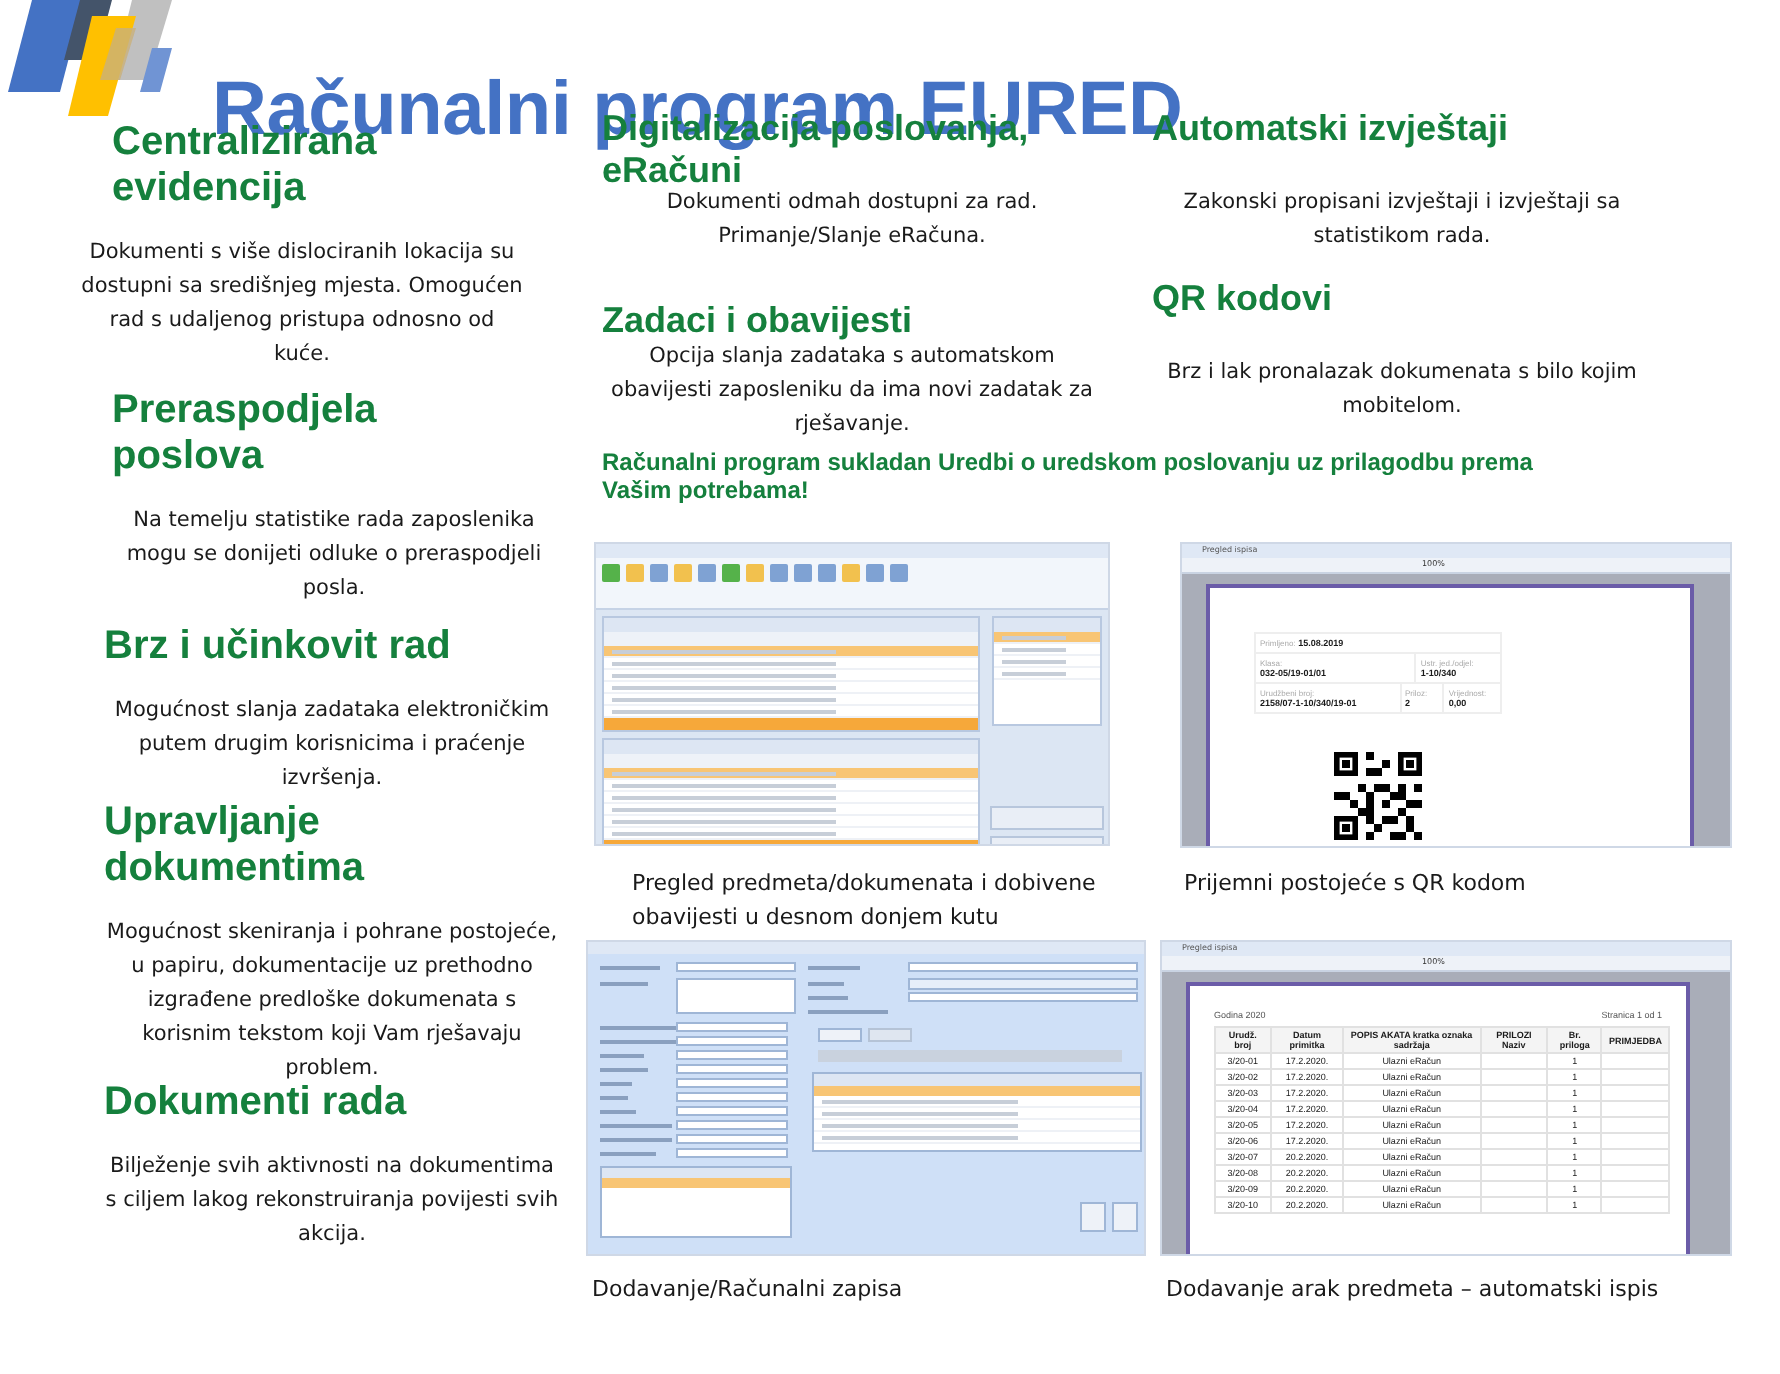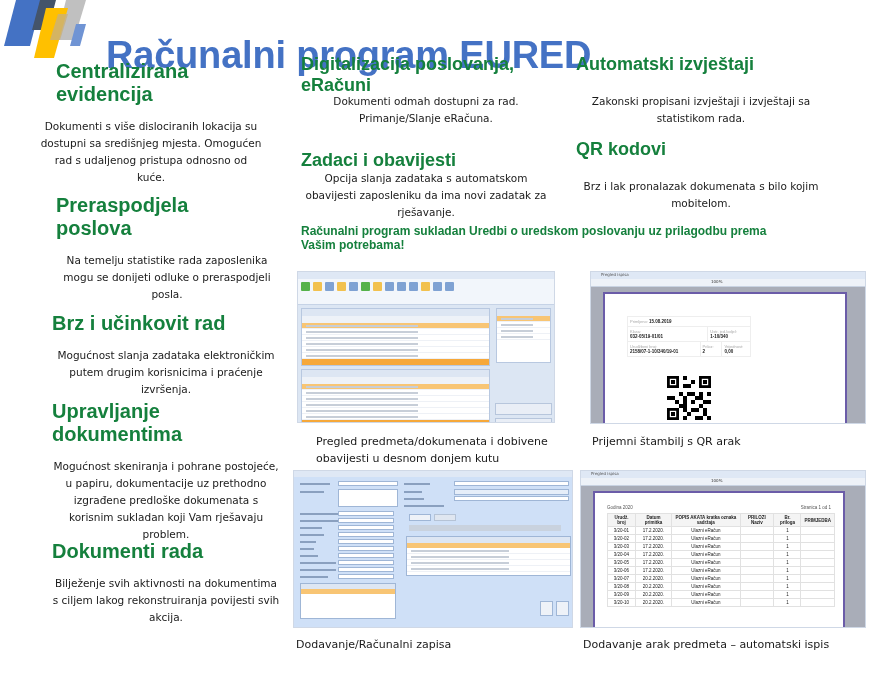--- a/index.html
+++ b/index.html
@@ -59,21 +59,21 @@
 <div class="h big" style="left:56px;top:60px;width:210px;">Centralizirana evidencija</div>
 <div class="p" style="left:40px;top:118px;width:222px;">Dokumenti s više dislociranih lokacija su dostupni sa središnjeg mjesta. Omogućen rad s udaljenog pristupa odnosno od kuće.</div>
 
 <div class="h big" style="left:56px;top:194px;width:210px;">Preraspodjela poslova</div>
 <div class="p" style="left:56px;top:252px;width:222px;">Na temelju statistike rada zaposlenika mogu se donijeti odluke o preraspodjeli posla.</div>
 
 <div class="h big" style="left:52px;top:312px;width:230px;">Brz i učinkovit rad</div>
 <div class="p" style="left:52px;top:347px;width:228px;">Mogućnost slanja zadataka elektroničkim putem drugim korisnicima i praćenje izvršenja.</div>
 
 <div class="h big" style="left:52px;top:400px;width:210px;">Upravljanje dokumentima</div>
-<div class="p" style="left:52px;top:458px;width:228px;">Mogućnost skeniranja i pohrane postojeće, u papiru, dokumentacije uz prethodno izgrađene predloške dokumenata s korisnim sukladan koji Vam rješavaju problem.</div>
+<div class="p" style="left:52px;top:458px;width:228px;">Mogućnost skeniranja i pohrane postojeće, u papiru, dokumentacije uz prethodno izgrađene predloške dokumenata s korisnim tekstom koji Vam rješavaju problem.</div>
 
 <div class="h big" style="left:52px;top:540px;width:210px;">Dokumenti rada</div>
 <div class="p" style="left:52px;top:575px;width:228px;">Bilježenje svih aktivnosti na dokumentima s ciljem lakog rekonstruiranja povijesti svih akcija.</div>
 
 <div class="h mid" style="left:301px;top:54px;width:240px;">Digitalizacija poslovanja, eRačuni</div>
 <div class="p" style="left:301px;top:93px;width:250px;">Dokumenti odmah dostupni za rad. Primanje/Slanje eRačuna.</div>
 
 <div class="h mid" style="left:301px;top:150px;width:250px;">Zadaci i obavijesti</div>
 <div class="p" style="left:301px;top:170px;width:250px;">Opcija slanja zadataka s automatskom obavijesti zaposleniku da ima novi zadatak za rješavanje.</div>
 
@@ -187,21 +187,21 @@
       <rect x="4" y="8" width="1" height="1"></rect>
         <rect x="6" y="8" width="2" height="1"></rect>
         <rect x="9" y="8" width="1" height="2"></rect>
       <rect x="5" y="9" width="1" height="1"></rect>
         <rect x="7" y="10" width="2" height="1"></rect>
         <rect x="4" y="10" width="1" height="1"></rect>
         <rect x="10" y="10" width="1" height="1"></rect>
     </svg>
   </div>
 </div>
-<div class="caption" style="left:592px;top:433px;width:260px;">Prijemni štambilj s QR arak</div>
+<div class="caption" style="left:592px;top:433px;width:260px;">Prijemni postojeće s QR kodom</div>
 
 <div class="shot form" style="left:293px;top:470px;width:280px;height:158px;">
   <div style="height:6px;background:#dfe8f5;"></div>
   <div class="lbl" style="left:6px;top:12px;width:30px;"></div>
     <div class="fl" style="left:44px;top:10px;width:60px;"></div>
   <div class="lbl" style="left:6px;top:20px;width:24px;"></div>
     <div class="fl" style="left:44px;top:18px;width:60px;height:18px;"></div>
   <div class="lbl" style="left:6px;top:42px;width:38px;"></div>
     <div class="fl" style="left:44px;top:40px;width:56px;"></div>
   <div class="lbl" style="left:6px;top:49px;width:38px;"></div>

